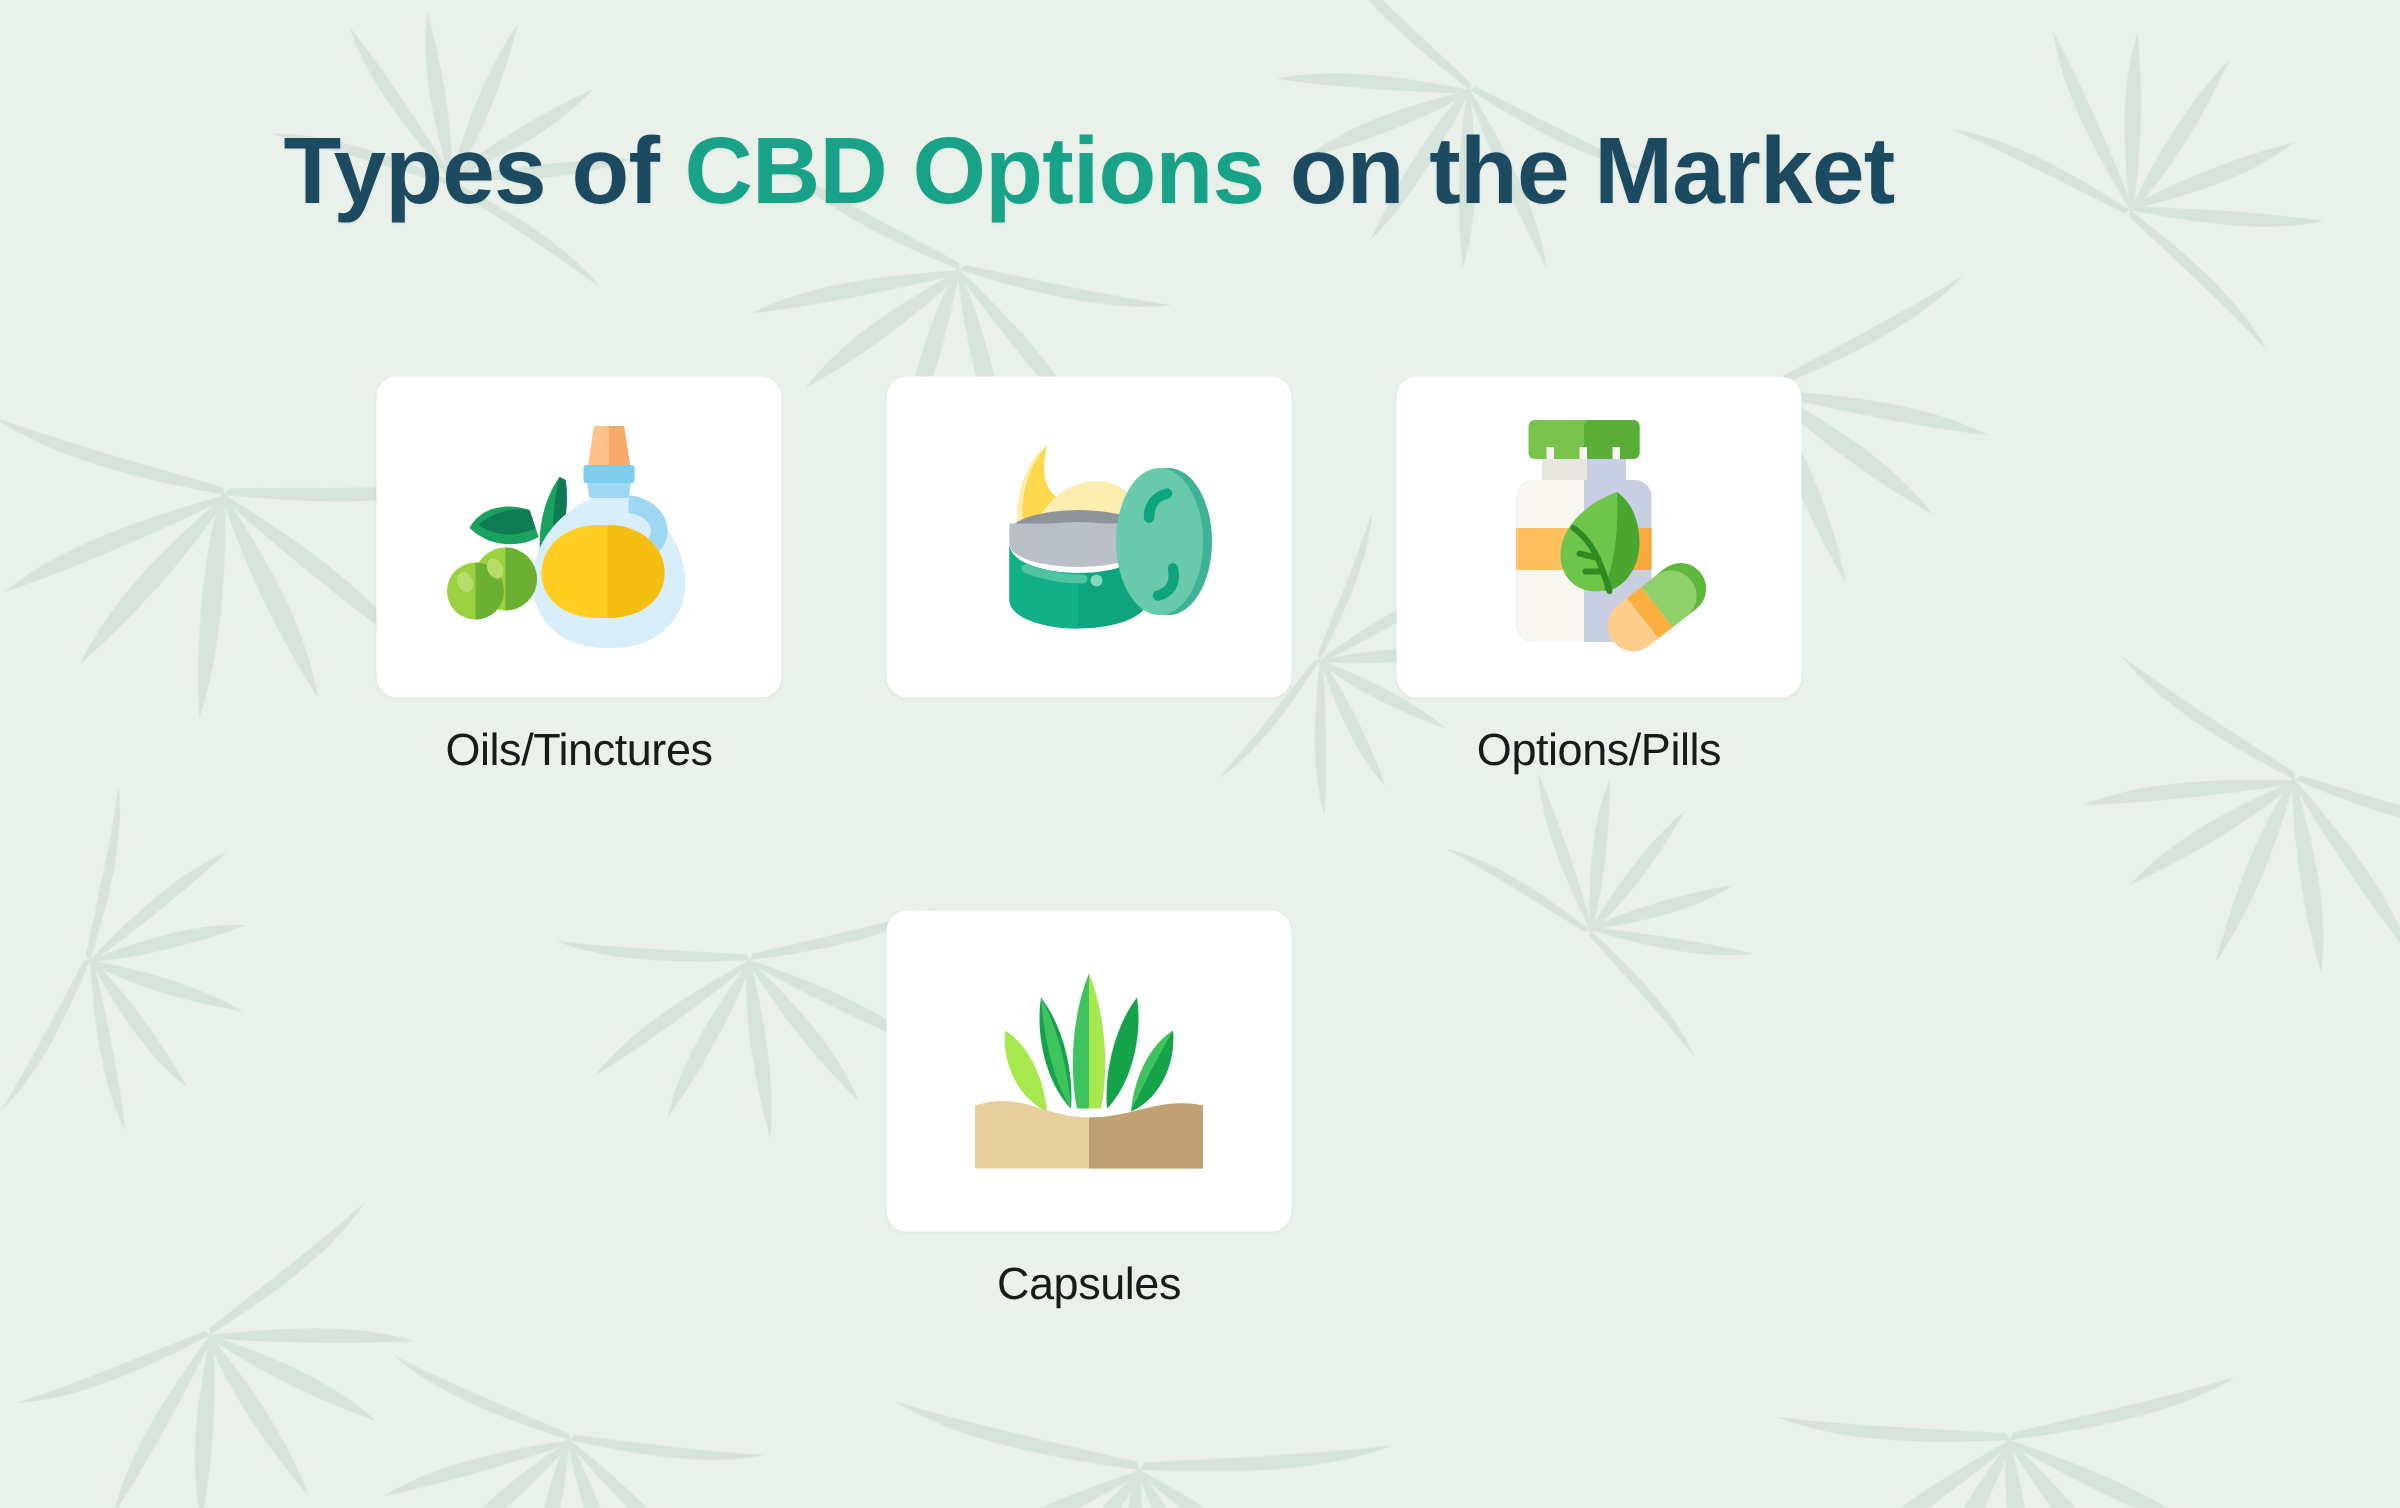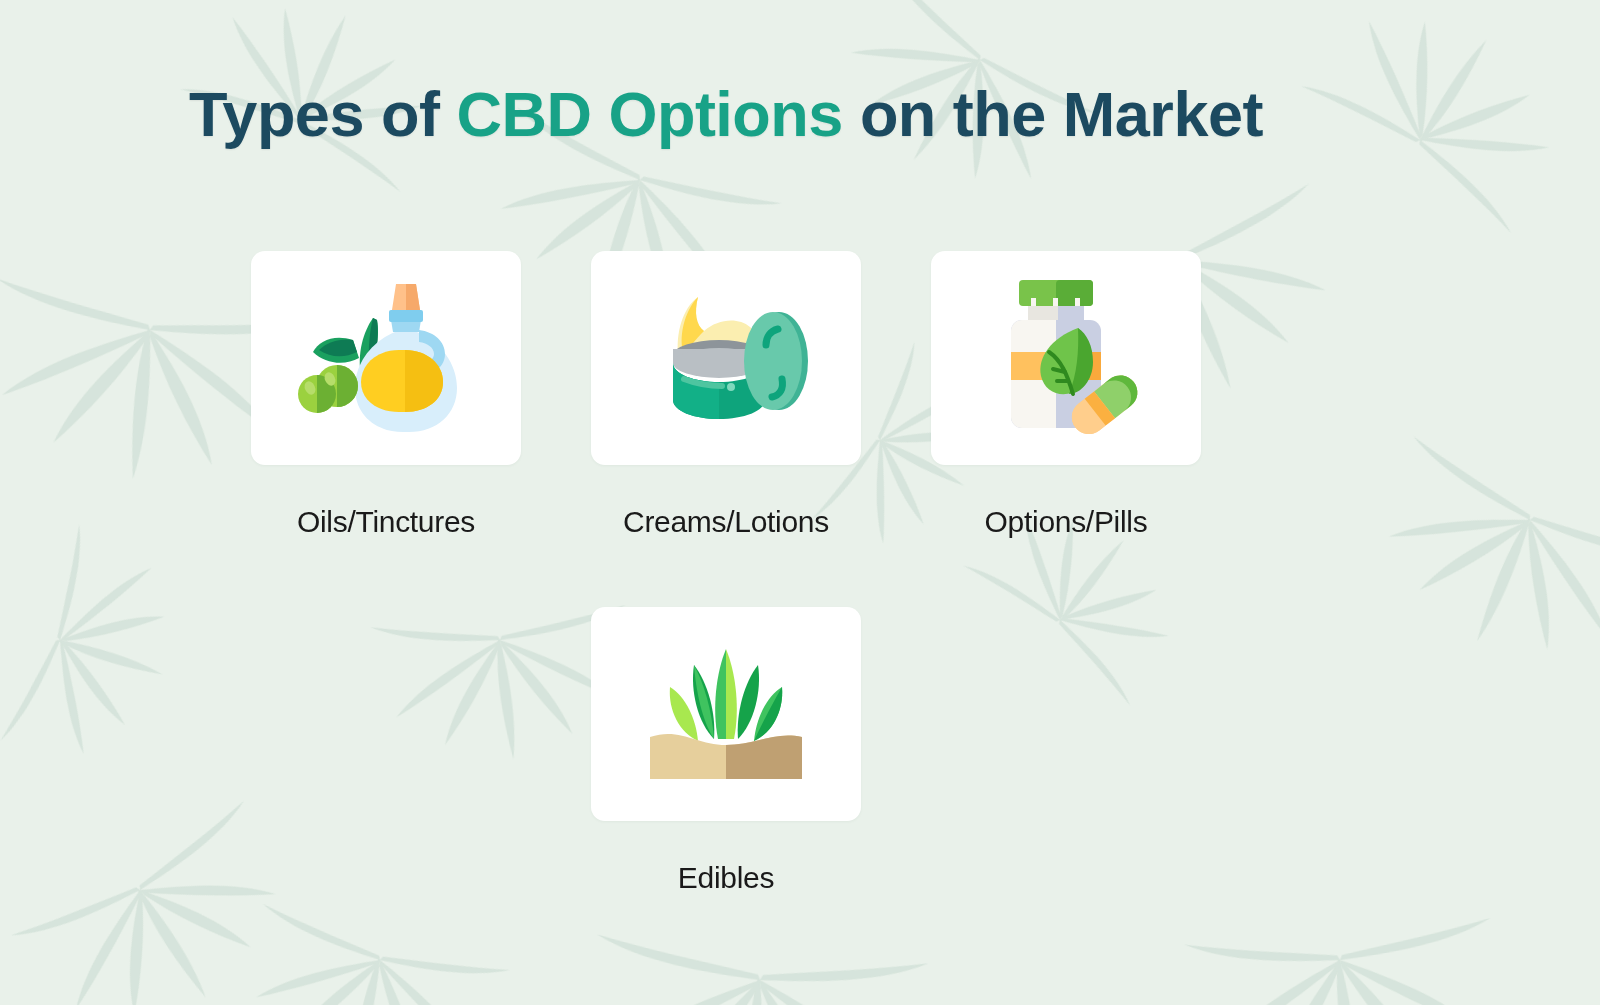--- a/index.html
+++ b/index.html
@@ -52,21 +52,20 @@
     justify-content:center;
   }
   #row-top    { top:251px; gap:70px; }
   #row-bottom { top:607px; gap:85px; }
 
   .cell {
     width:270px;
     display:flex;
     flex-direction:column;
     align-items:center;
-    gap:21px;
   }
 
   .card {
     width:270px; height:214px;
     background:#ffffff;
     border-radius:14px;
     display:flex;
     align-items:center;
     justify-content:center;
     box-shadow:0 1px 3px rgba(40,70,55,0.05);
@@ -183,21 +182,20 @@
 
           <path d="M58 96 q18 7 38 7" stroke="#4ec5a0" stroke-width="6" stroke-linecap="round" fill="none"></path>
           <circle cx="105" cy="104" r="4" fill="#7fd9bd"></circle>
 
           <ellipse cx="153" cy="78" rx="29" ry="49" fill="#3fb395"></ellipse>
           <ellipse cx="147" cy="78" rx="29" ry="49" fill="#68c9ab"></ellipse>
           <path d="M152 46 c-8 2 -12 8 -12 16" stroke="#0ea47c" stroke-width="7" stroke-linecap="round" fill="none"></path>
           <path d="M156 96 c2 10 -2 16 -10 18" stroke="#0ea47c" stroke-width="7" stroke-linecap="round" fill="none"></path>
         </svg>
       </div>
-      <div class="card-label">Creams/Lotions</div>
     </div>
 
     <div class="cell">
       <div class="card">
         <svg width="170" height="165" viewBox="0 0 170 165">
 
           <rect x="38" y="4" width="74" height="26" rx="4" fill="#79c34a"></rect>
           <rect x="75" y="4" width="37" height="26" rx="4" fill="#5aad37"></rect>
           <rect x="50" y="22" width="5" height="10" fill="#f8f6f1"></rect>
           <rect x="72" y="22" width="5" height="10" fill="#f8f6f1"></rect>
@@ -246,19 +244,19 @@
           <path d="M54 26 C56 52 62 82 74 100 C72 72 64 44 54 26 Z" fill="#3fc35f"></path>
           <path d="M118 26 C122 52 114 84 98 100 C96 74 104 44 118 26 Z" fill="#15a34a"></path>
           <path d="M30 48 C28 72 40 94 58 102 C56 80 46 58 30 48 Z" fill="#a8e84f"></path>
           <path d="M142 48 C144 72 132 94 114 102 C116 80 126 58 142 48 Z" fill="#3fc35f"></path>
           <path d="M142 48 C144 72 132 94 114 102 C122 84 134 62 142 48 Z" fill="#15a34a"></path>
 
           <path d="M10 98 C40 88 56 106 86 106 C116 106 134 92 162 98 L162 140 L10 140 Z" fill="#e6cf9c"></path>
           <path d="M86 106 C116 106 134 92 162 98 L162 140 L86 140 Z" fill="#bfa072"></path>
         </svg>
       </div>
-      <div class="card-label">Edibles</div>
+      <div class="card-label">Capsules</div>
     </div>
 
 
   </div>
 
 </div>
 
 </body></html>

